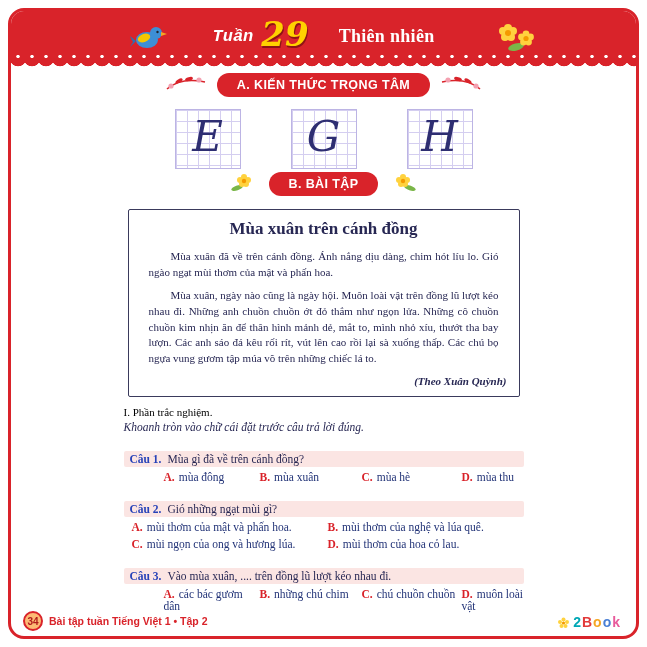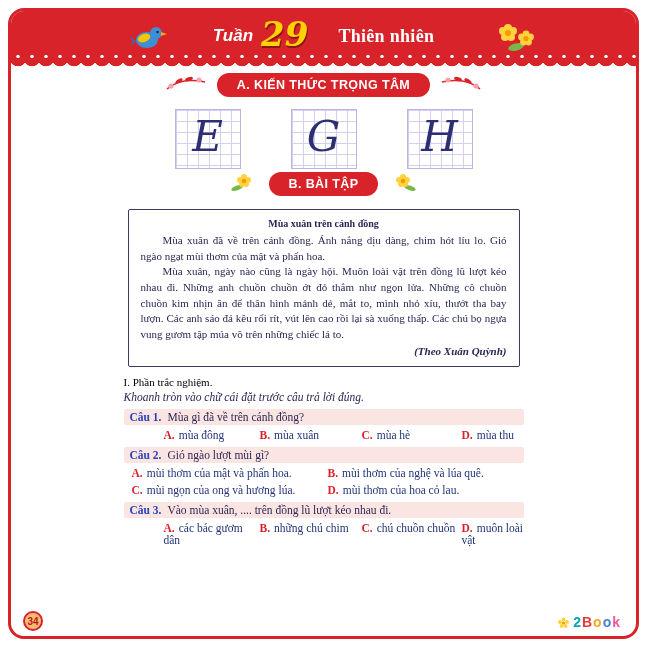--- a/index.html
+++ b/index.html
@@ -7,21 +7,21 @@
 
   
   .banner{position:relative;height:50px;background:#d9232a;}
   .banner::after{content:"";position:absolute;bottom:3px;left:0;right:0;height:3px;
     background:radial-gradient(circle at 7px 1.5px,#ffffff 1.4px,transparent 2px);
     background-size:14px 3px;background-repeat:repeat-x;}
   .scallop{height:10px;
     background:radial-gradient(circle at 7px -3px,#d9232a 8px,transparent 8.6px);
     background-size:14px 10px;background-repeat:repeat-x;}
   .banner-inner{display:flex;align-items:center;justify-content:center;height:100%;}
-  .week-label{font-family:Liberation Sans, sans-serif;font-style:italic;font-weight:bold;
+  .week-label{font-family:Liberation Mono, monospace;font-style:italic;font-weight:bold;
     color:#fff;font-size:17px;margin-right:8px;}
   .week-number{font-family:"DejaVu Serif",serif;font-style:italic;font-weight:bold;
     color:#ffd100;font-size:34px;line-height:1;margin-top:-4px;text-shadow:1px 2px 0 #8f1414;}
   .banner-title{font-family:"Liberation Serif",serif;font-weight:bold;color:#fff;
     font-size:18px;margin-left:30px;letter-spacing:.3px;}
   .bird{position:absolute;left:118px;top:12px;}
   .header-flowers{position:absolute;right:98px;top:8px;}
 
   
   .badge-row{display:flex;align-items:center;justify-content:center;gap:10px;margin-top:2px;}
@@ -35,29 +35,29 @@
     background-image:linear-gradient(#d4cef0 1px,transparent 1px),
                      linear-gradient(90deg,#d4cef0 1px,transparent 1px);
     background-size:11px 11px;display:flex;align-items:center;justify-content:center;}
   .grid-letter{font-family:"DejaVu Serif",serif;font-style:italic;font-size:42px;
     color:#2e2e72;line-height:1;margin-top:-4px;}
 
   
   .passage{width:392px;margin:12px auto 0;border:1.4px solid #3a3a5c;border-radius:2px;
     padding:7px 12px 6px;font-family:"Liberation Serif",serif;font-size:11px;
     color:#272753;line-height:1.42;box-sizing:border-box;}
-  .passage-title{text-align:center;font-weight:bold;font-size:10px;margin-bottom:2px;}
-  .passage p{margin:0;text-indent:22px;text-align:justify;}
+  .passage-title{text-align:center;font-weight:bold;font-size:17px;margin-bottom:2px;}
+  .passage p{margin:8px;text-indent:22px;text-align:justify;}
   .attribution{text-align:right;font-weight:bold;font-style:italic;margin-top:2px;}
 
   
   .quiz{width:400px;margin:9px auto 0;font-family:"Liberation Serif",serif;font-size:11.5px;}
   .part-title{color:#000000;font-weight:normal;font-size:11px;}
   .instruction{font-style:italic;color:#272753;margin-top:3px;}
-  .q-line{background:#fbe5e3;padding:2px 6px;margin-top:6px;display:flex;gap:6px;border-radius:2px;}
+  .q-line{background:#fbe5e3;padding:2px 6px;margin-top:18px;display:flex;gap:6px;border-radius:2px;}
   .q-label{color:#2742b8;font-weight:bold;white-space:nowrap;}
   .q-text{color:#272753;}
   .options{display:grid;margin-top:4px;padding-left:8px;row-gap:5px;}
   .cols-4{grid-template-columns:96px 102px 100px auto;margin-left:32px;}
   .cols-2{grid-template-columns:1fr 1fr;}
   .opt-letter{color:#d9232a;font-weight:bold;margin-right:4px;}
   .opt-text{color:#223377;}
 
   
   .footer{position:absolute;bottom:5px;left:12px;display:flex;align-items:center;gap:6px;}
@@ -195,21 +195,21 @@
         <div><span class="opt-letter">A.</span><span class="opt-text">mùa đông</span></div>
         <div><span class="opt-letter">B.</span><span class="opt-text">mùa xuân</span></div>
         <div><span class="opt-letter">C.</span><span class="opt-text">mùa hè</span></div>
         <div><span class="opt-letter">D.</span><span class="opt-text">mùa thu</span></div>
       </div>
     </div>
 
     <div>
       <div class="q-line">
         <span class="q-label">Câu 2.</span>
-        <span class="q-text">Gió ngào lượt mùi gì?</span>
+        <span class="q-text">Gió những ngạt mùi gì?</span>
       </div>
       <div class="options cols-2">
         <div><span class="opt-letter">A.</span><span class="opt-text">mùi thơm của mật và phấn hoa.</span></div>
         <div><span class="opt-letter">B.</span><span class="opt-text">mùi thơm của nghệ và lúa quê.</span></div>
         <div><span class="opt-letter">C.</span><span class="opt-text">mùi ngọn của ong và hương lúa.</span></div>
         <div><span class="opt-letter">D.</span><span class="opt-text">mùi thơm của hoa cỏ lau.</span></div>
       </div>
     </div>
 
     <div>
@@ -221,20 +221,21 @@
         <div><span class="opt-letter">A.</span><span class="opt-text">các bác gươm dân</span></div>
         <div><span class="opt-letter">B.</span><span class="opt-text">những chú chim</span></div>
         <div><span class="opt-letter">C.</span><span class="opt-text">chú chuồn chuồn</span></div>
         <div><span class="opt-letter">D.</span><span class="opt-text">muôn loài vật</span></div>
       </div>
     </div>
   </div>
 
   <div class="footer">
     <span class="page-circle">34</span>
+    <span class="book-title">Bài tập tuần Tiếng Việt 1 • Tập 2</span>
   </div>
   <div class="logo">
     <svg width="13" height="13" viewBox="0 0 13 13" style="margin-right:2px">
       <circle cx="6.5" cy="2.5" r="2" fill="#ffd23e"></circle>
         <circle cx="10" cy="5" r="2" fill="#ffd23e"></circle>
       <circle cx="8.5" cy="9" r="2" fill="#ffd23e"></circle>
         <circle cx="4.5" cy="9" r="2" fill="#ffd23e"></circle>
       <circle cx="3" cy="5" r="2" fill="#ffd23e"></circle>
         <circle cx="6.5" cy="6" r="1.6" fill="#f49a00"></circle>
     </svg>

